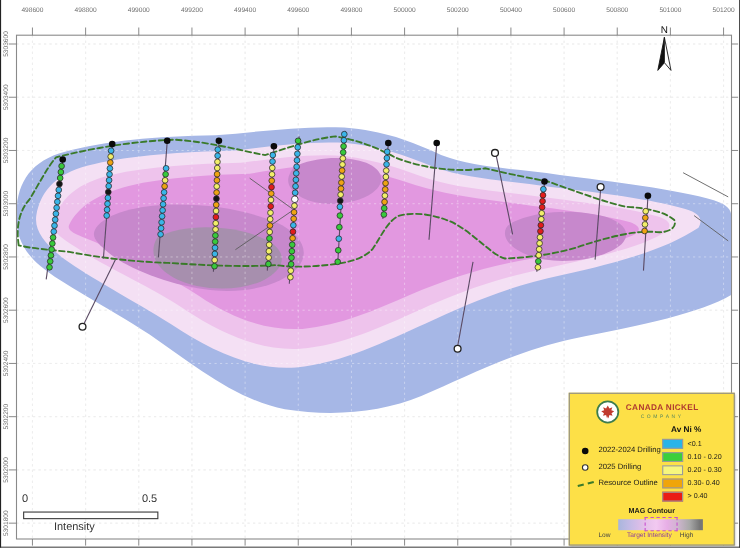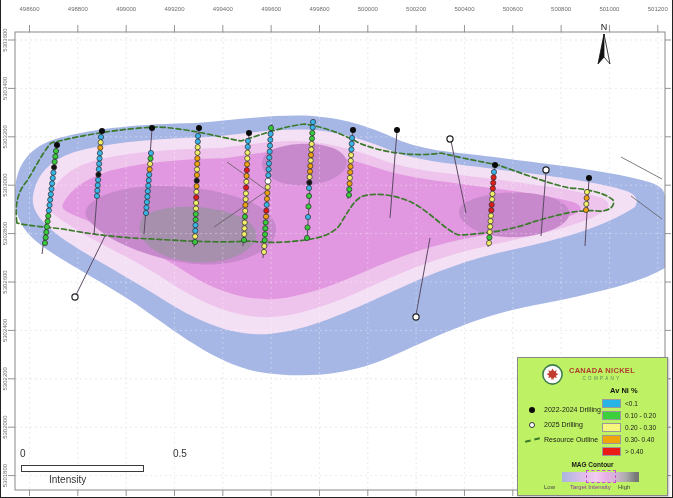--- a/index.html
+++ b/index.html
@@ -8,26 +8,26 @@
          border-left:1px solid #222;border-right:1px solid #222;border-bottom:1px solid #222;box-sizing:border-box;}
   #map-svg{position:absolute;left:0;top:0;}
   #map-svg text{font-family:"Liberation Sans",sans-serif;}
 
   
   .north{position:absolute;left:592px;top:19px;width:22px;height:48px;}
 
   
   .scalebar{position:absolute;left:14px;top:448px;width:170px;height:44px;color:#333;}
   .scalebar .zero{position:absolute;left:5px;top:0;font-size:10px;}
-  .scalebar .half{position:absolute;left:114px;top:0;font-size:10px;margin-left:44px;}
+  .scalebar .half{position:absolute;left:114px;top:0;font-size:10px;}
   .scalebar .bar{position:absolute;left:6px;top:17px;width:121px;height:5px;background:#fff;border:1px solid #3a3a3a;}
   .scalebar .unit{position:absolute;left:34px;top:26px;font-size:10px;}
 
   
-  .legend{position:absolute;left:516px;top:357px;width:149px;height:137px;background:#bef264;
+  .legend{position:absolute;left:516px;top:357px;width:149px;height:137px;background:#fde047;
           border:1px solid #8a8a8a;box-shadow:1px 1px 2px rgba(0,0,0,.25);font-size:7px;color:#1a1a1a;}
   .logo-circle{position:absolute;left:23px;top:5px;}
   .logo-text{position:absolute;left:46px;top:8px;width:76px;text-align:center;}
   .logo-line1{font-size:7.5px;font-weight:bold;color:#b03a30;letter-spacing:.3px;white-space:nowrap;}
   .logo-line2{font-size:4.5px;letter-spacing:2.4px;color:#57855c;margin-top:1px;}
   .grade-title{position:absolute;left:92px;top:28px;font-size:7.5px;font-weight:bold;color:#111;}
   .sym-list{position:absolute;left:6px;top:44px;}
   .sym-row{display:flex;align-items:center;height:15px;}
   .sym-ico{width:16px;display:flex;justify-content:center;margin-right:4px;}
   .dot-filled{width:6px;height:6px;border-radius:50%;background:#0a0a0a;}

